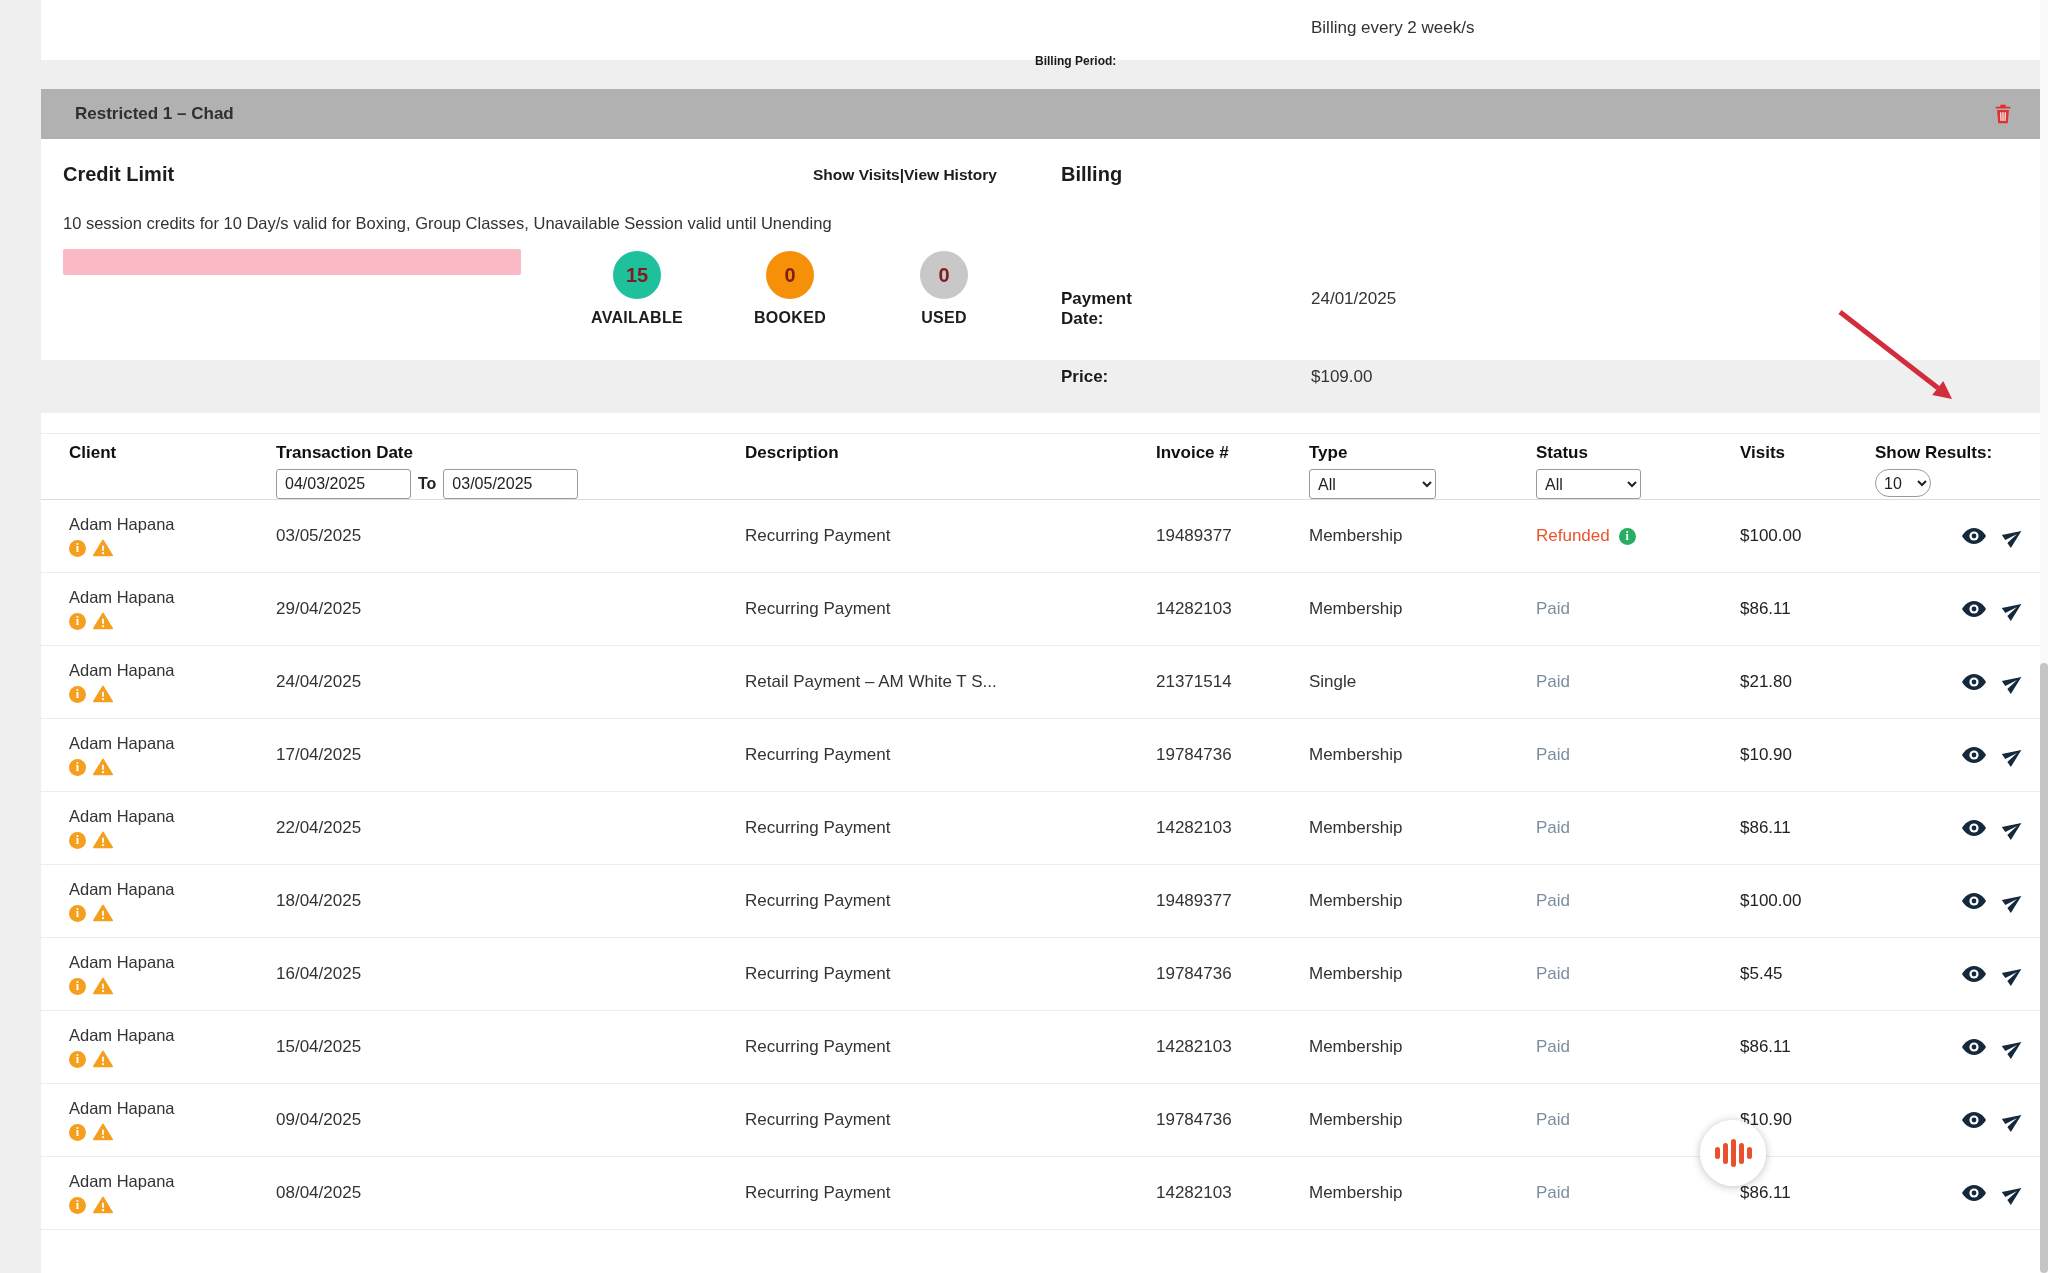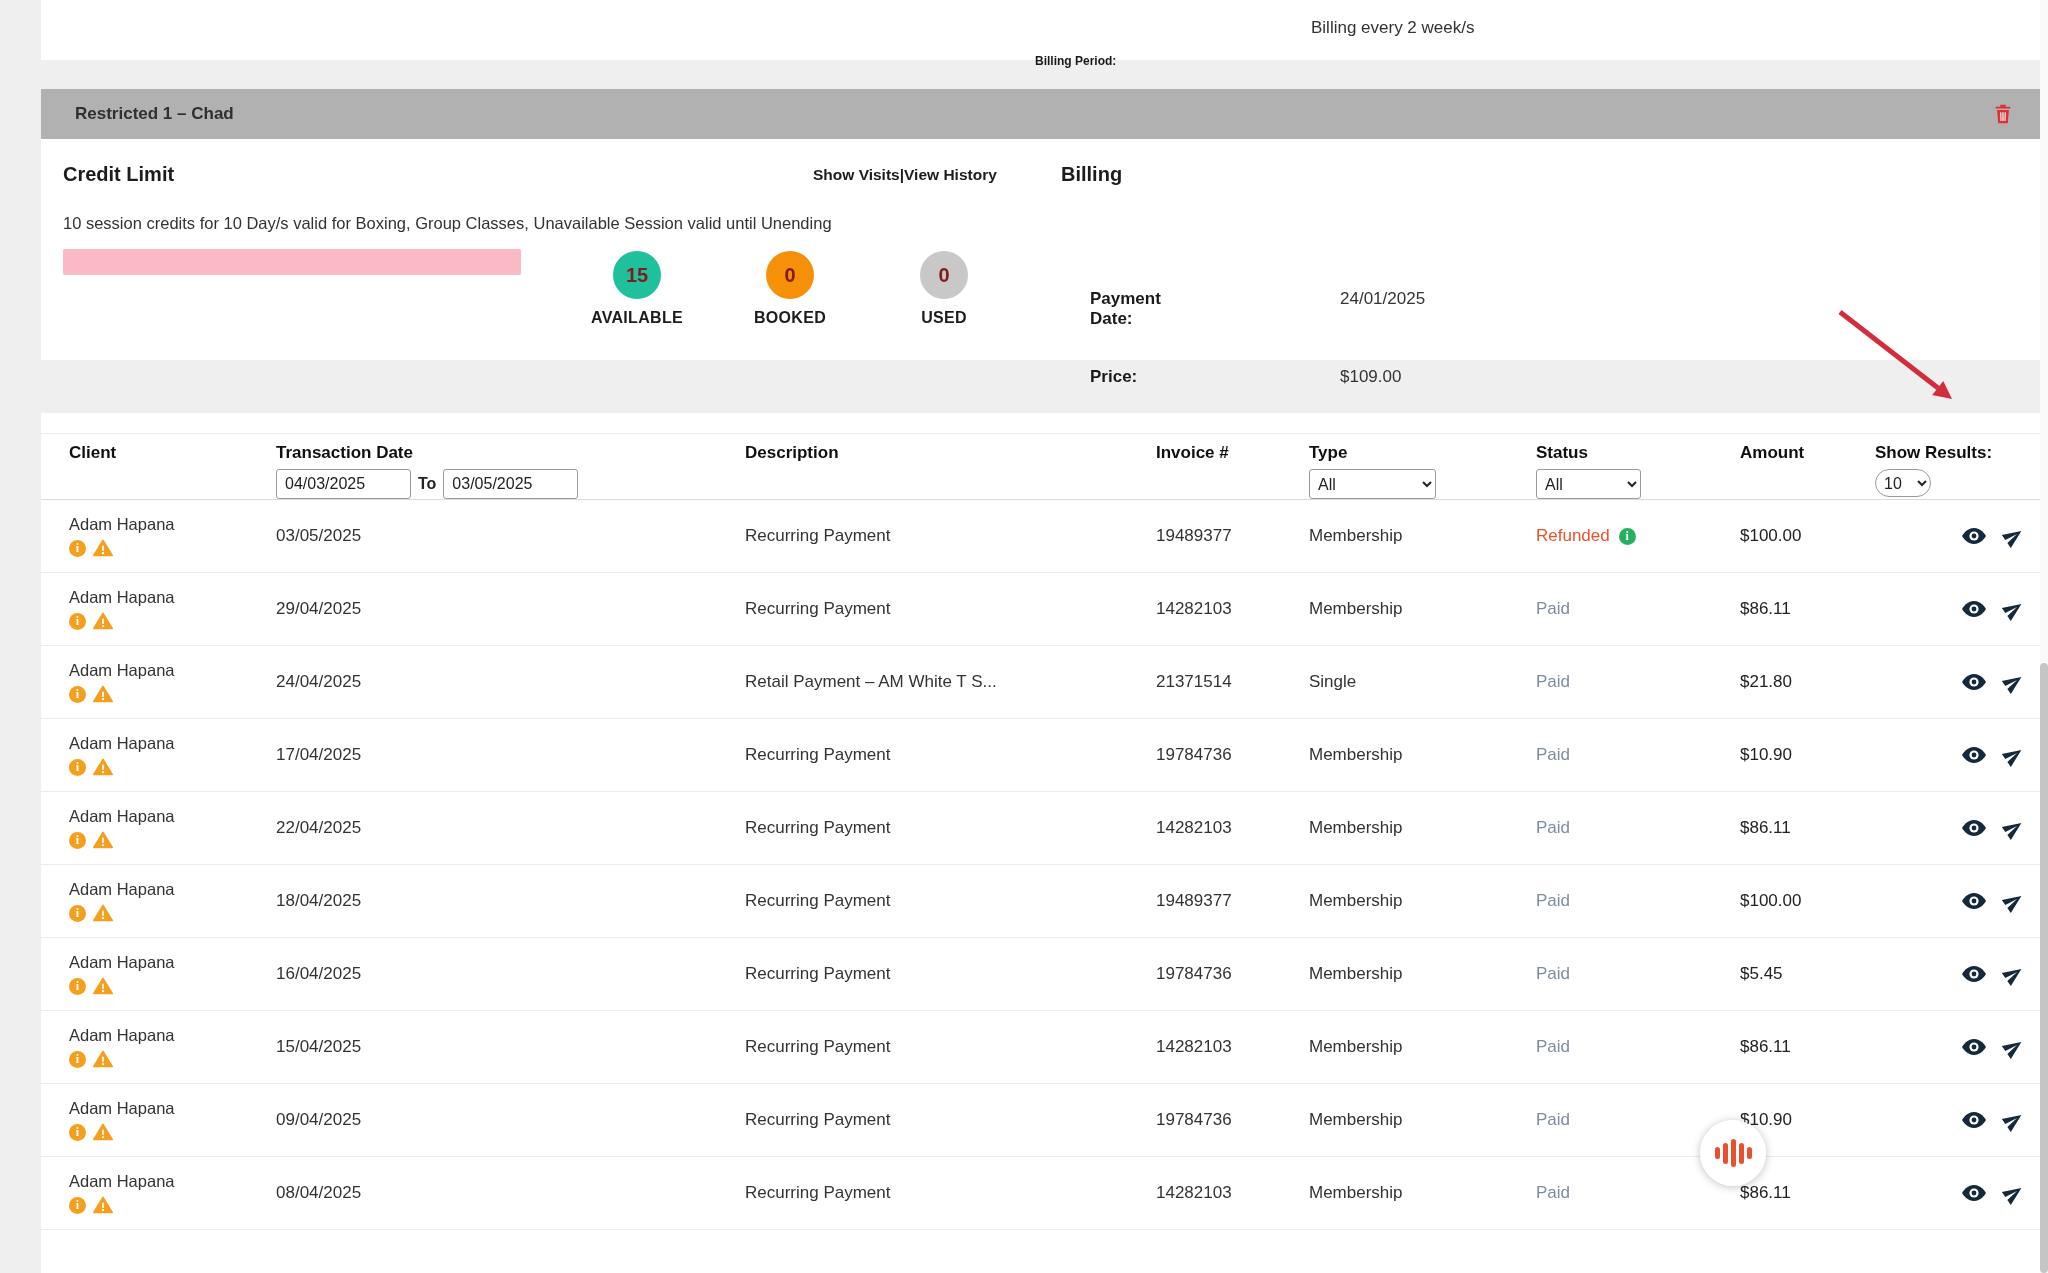--- a/index.html
+++ b/index.html
@@ -20,21 +20,21 @@
   
   .pkg-header {
     top:89px; height:50px; background:#b1b1b1;
     display:flex; align-items:center; justify-content:space-between;
     padding:0 26px 0 34px;
   }
   .pkg-header .pkg-title { font-size:17px; font-weight:bold; color:#303030; }
   .trash-svg { width:22px; height:22px; cursor:pointer; }
 
   
-  .pkg-body { top:139px; height:221px;padding-left:29px; }
+  .pkg-body { top:139px; height:221px; }
   .h-section { position:absolute; font-size:20px; font-weight:bold; color:#1c1c1c; }
   .credit-heading { left:22px; top:24px; }
   .billing-heading { left:1020px; top:24px; }
   .visit-links { position:absolute; left:772px; top:27px; display:flex; font-size:15.5px; font-weight:bold; color:#1c1c1c; }
   .visit-links .link { cursor:pointer; }
   .credit-desc { position:absolute; left:22px; top:75px; font-size:16.5px; color:#333; width:940px; }
   .pink-bar { position:absolute; left:22px; top:110px; width:458px; height:26px; background:#f9bac6; border-radius:2px; }
   .stat { position:absolute; top:112px; width:120px; text-align:center; }
   .stat-0 { left:536px; } .stat-1 { left:689px; } .stat-2 { left:843px; }
   .stat .circle {
@@ -204,21 +204,21 @@
     </div>
     <div class="hcell">
       <div class="hlabel">Status</div>
       <div class="filter-row">
         <select class="status-select">
           <option>All</option>
         </select>
       </div>
     </div>
     <div class="hcell">
-      <div class="hlabel">Amount</div>
+      <div class="hlabel">Visits</div>
     </div>
     <div class="hcell">
       <div class="hlabel">Show Results:</div>
       <div class="filter-row">
         <select class="results-select">
           <option>10</option>
         </select>
       </div>
     </div>
   </div>

